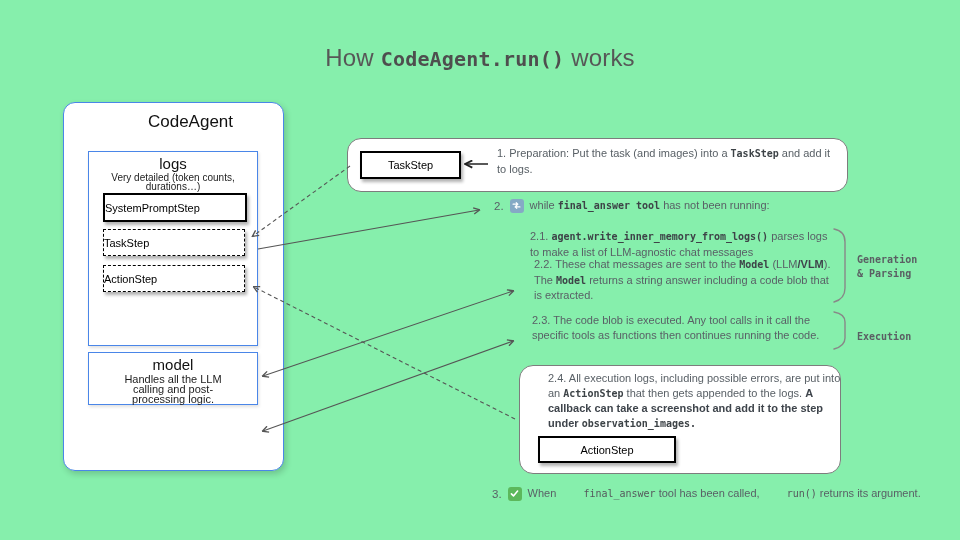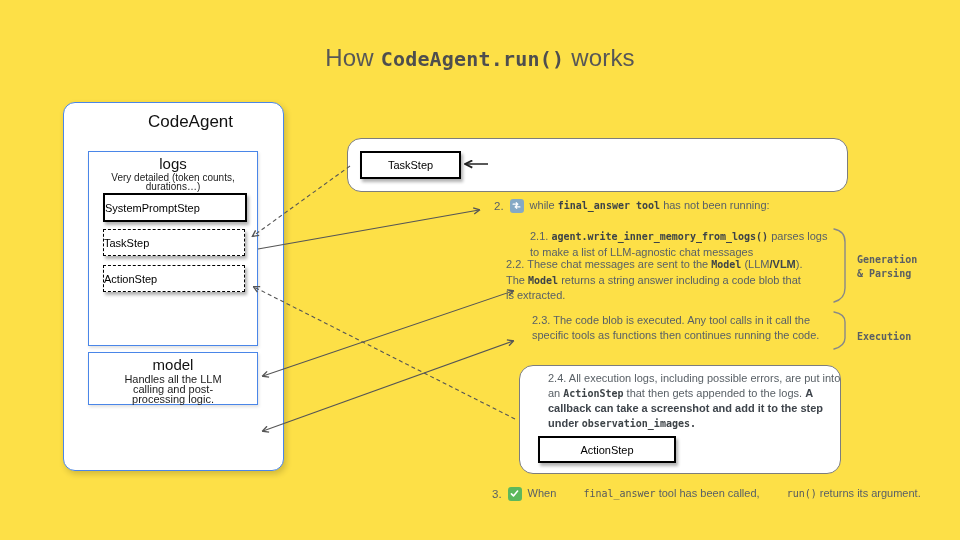--- a/index.html
+++ b/index.html
@@ -1,16 +1,16 @@
 <!DOCTYPE html>
 <html style="--blue: #4a86e8; --bordergray: #7d7d7d; --arrow: #555555; --graytext: #596066; --green: #5cb85c; --iconblue: #85a9c5;"><head>
 <meta charset="utf-8">
 <style>
   html,body{margin:0;padding:0;background:#fff;}
-  #canvas{position:relative;width:960px;height:540px;background:#fde047;overflow:hidden;
+  #canvas{position:relative;width:960px;height:540px;background:#86efac;overflow:hidden;
           font-family:"Liberation Sans",sans-serif;}
   .abs{position:absolute;}
 
   
   .title{top:44px;left:0;width:960px;text-align:center;color:#575757;font-size:24px;letter-spacing:.2px;}
   .title .code{font-family:"DejaVu Sans Mono",monospace;font-weight:bold;font-size:20px;color:#4e4e4e;}
 
   
   .agent-outer{left:63px;top:102px;width:219px;height:367px;border:1.6px solid var(--blue);
                border-radius:12px;background:#fff;box-shadow:2px 3px 6px rgba(0,0,0,.18);}
@@ -32,21 +32,21 @@
   .box1{left:347px;top:138px;width:499px;height:52px;}
   .box24{left:519px;top:365px;width:320px;height:107px;}
   .minibox{background:#fff;border:2px solid #000;display:flex;align-items:center;justify-content:center;
            font-size:11px;color:#000;box-shadow:2px 3px 3px rgba(0,0,0,.3);}
   .ts1{left:360px;top:151px;width:97px;height:24px;}
   .as24{left:538px;top:436px;width:134px;height:23px;}
 
   .rtext{font-size:11px;line-height:14.5px;color:var(--graytext);}
   .t1{left:497px;top:146px;width:342px;}
   .s21{left:530px;top:229px;width:304px;}
-  .s22{left:506px;top:257px;width:304px;}
+  .s22{left:534px;top:257px;width:304px;}
   .s23{left:532px;top:313px;width:308px;}
   .t24{left:534px;top:371px;width:298px;margin-left:14px;}
 
   .steprow{display:flex;align-items:center;gap:6px;}
   .row2{left:494px;top:198px;}
   .row3{left:492px;top:486px;}
   .stepnum{font-size:11.5px;color:var(--graytext);}
 
   .sg-p{}
   .sg-m{font-family:"DejaVu Sans Mono",monospace;font-weight:bold;font-size:10px;color:#3d4347;}
@@ -93,20 +93,21 @@
   <div class="abs bluebox model-box">
     <div class="panel-title">model</div>
     <div class="panel-sub" style="width:130px;margin:1px auto 0;">Handles all the LLM calling and post-processing logic.</div>
   </div>
 
 
   <div class="abs rbox box1"></div>
   <div class="abs minibox ts1">
     <span>TaskStep</span>
   </div>
+  <div class="abs rtext t1"><span class="sg-p">1.  Preparation: Put the task (and images) into a </span><span class="sg-m">TaskStep</span><span class="sg-p"> and add it to logs.</span></div>
 
   <div class="abs steprow row2">
     <span class="stepnum">2.</span>
     <span class="iconsq loopsq">
       <svg width="11" height="11" viewBox="0 0 16 16" fill="none">
         <path d="M3 6 H10 M10 6 L7.6 3.8 M10 6 L7.6 8.2" stroke="#fff" stroke-width="1.7" stroke-linecap="round" stroke-linejoin="round"></path>
         <path d="M13 10 H6 M6 10 L8.4 7.8 M6 10 L8.4 12.2" stroke="#fff" stroke-width="1.7" stroke-linecap="round" stroke-linejoin="round"></path>
       </svg>
     </span>
     <span class="rtext"><span class="sg-p">while </span><span class="sg-m">final_answer tool</span><span class="sg-p"> has not been running:</span></span>

